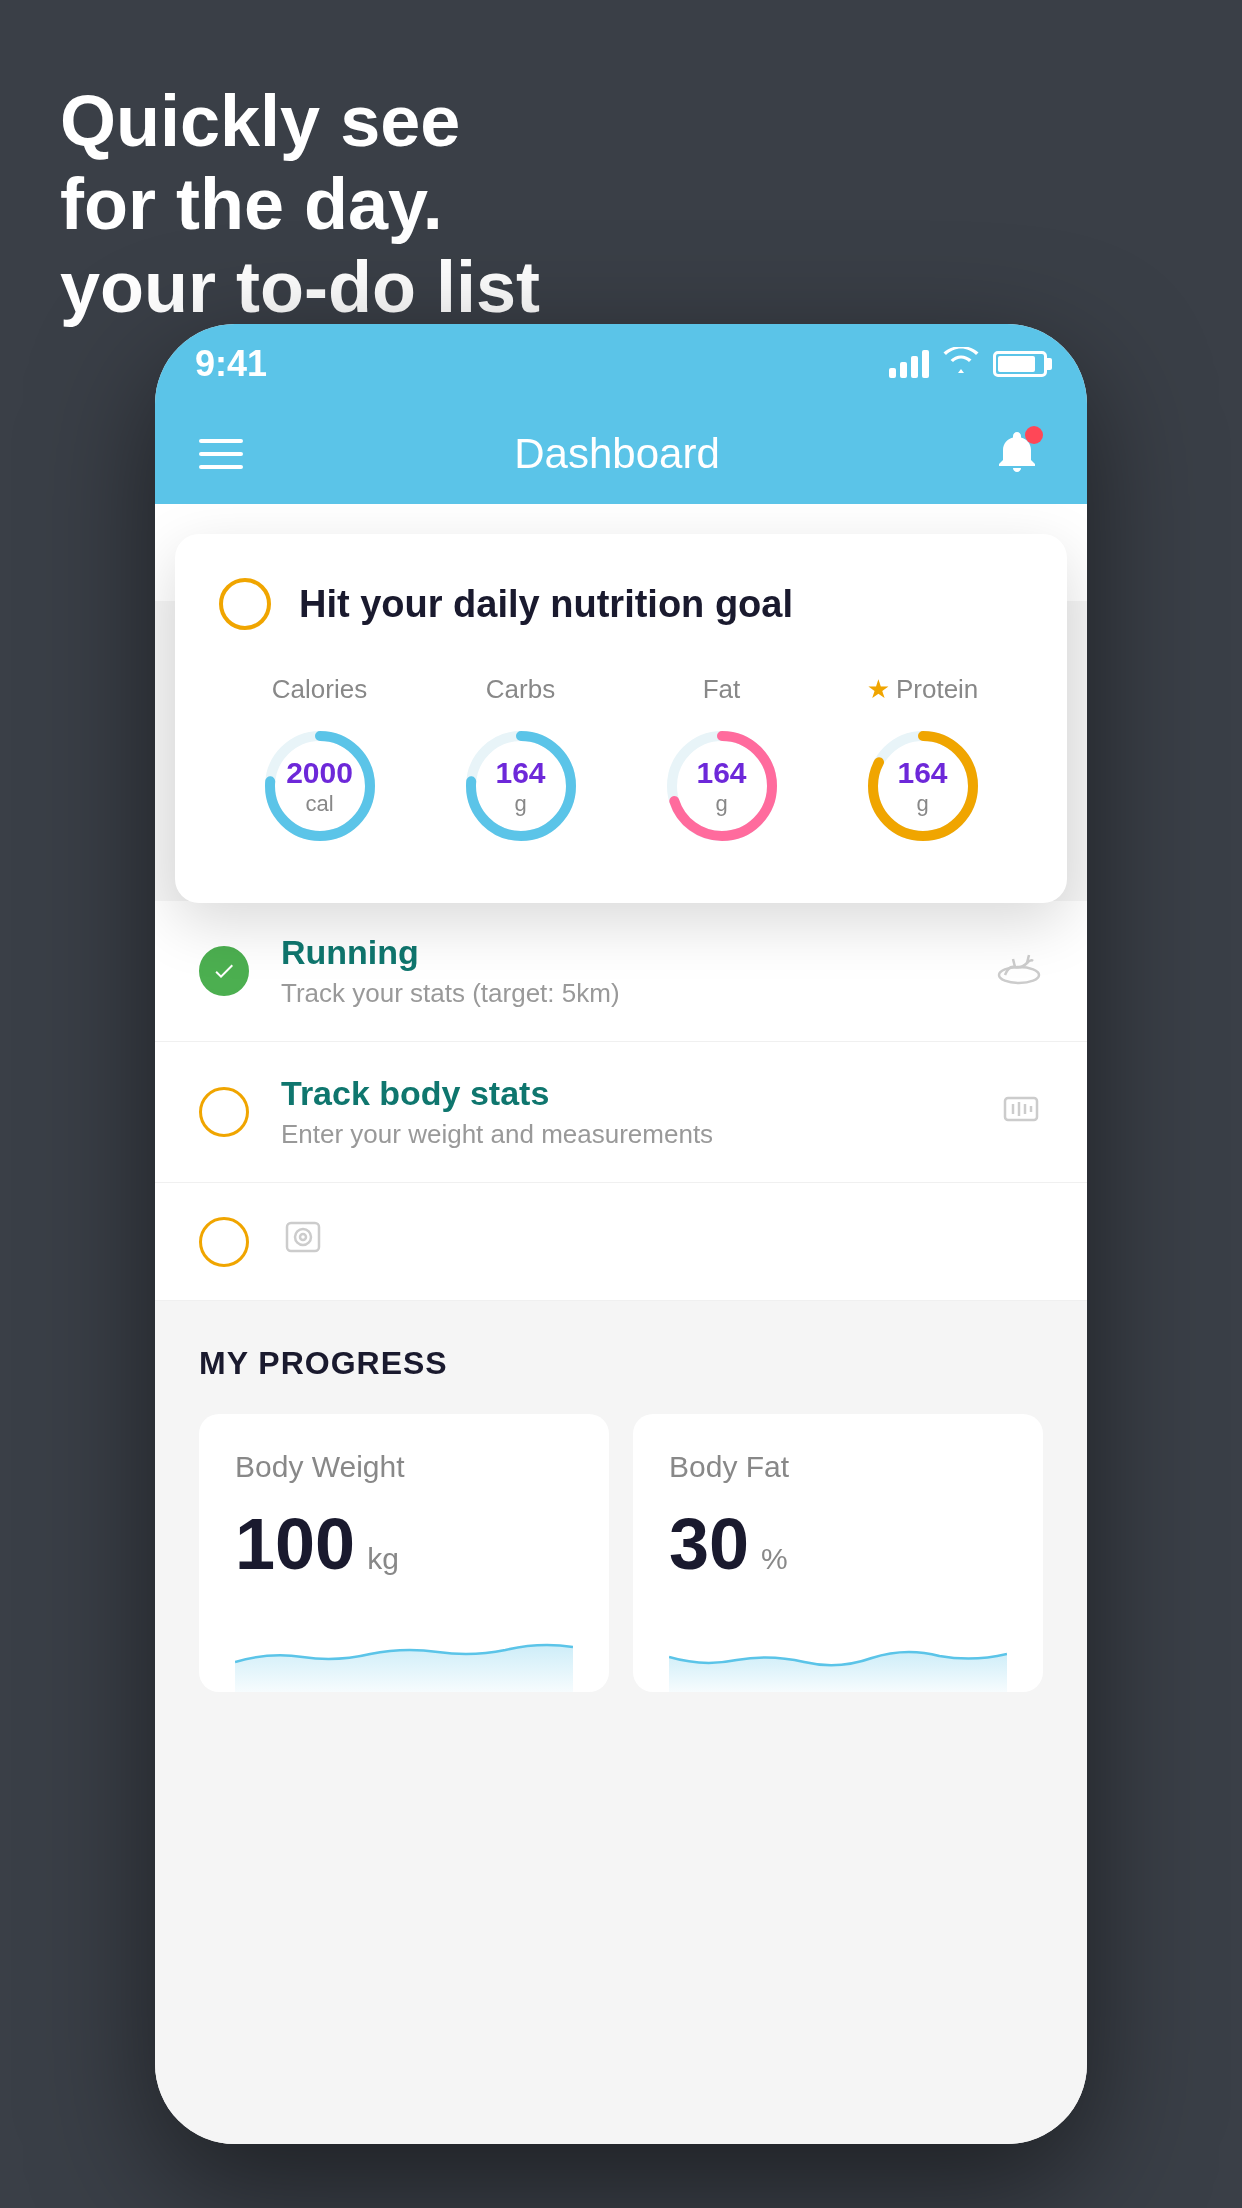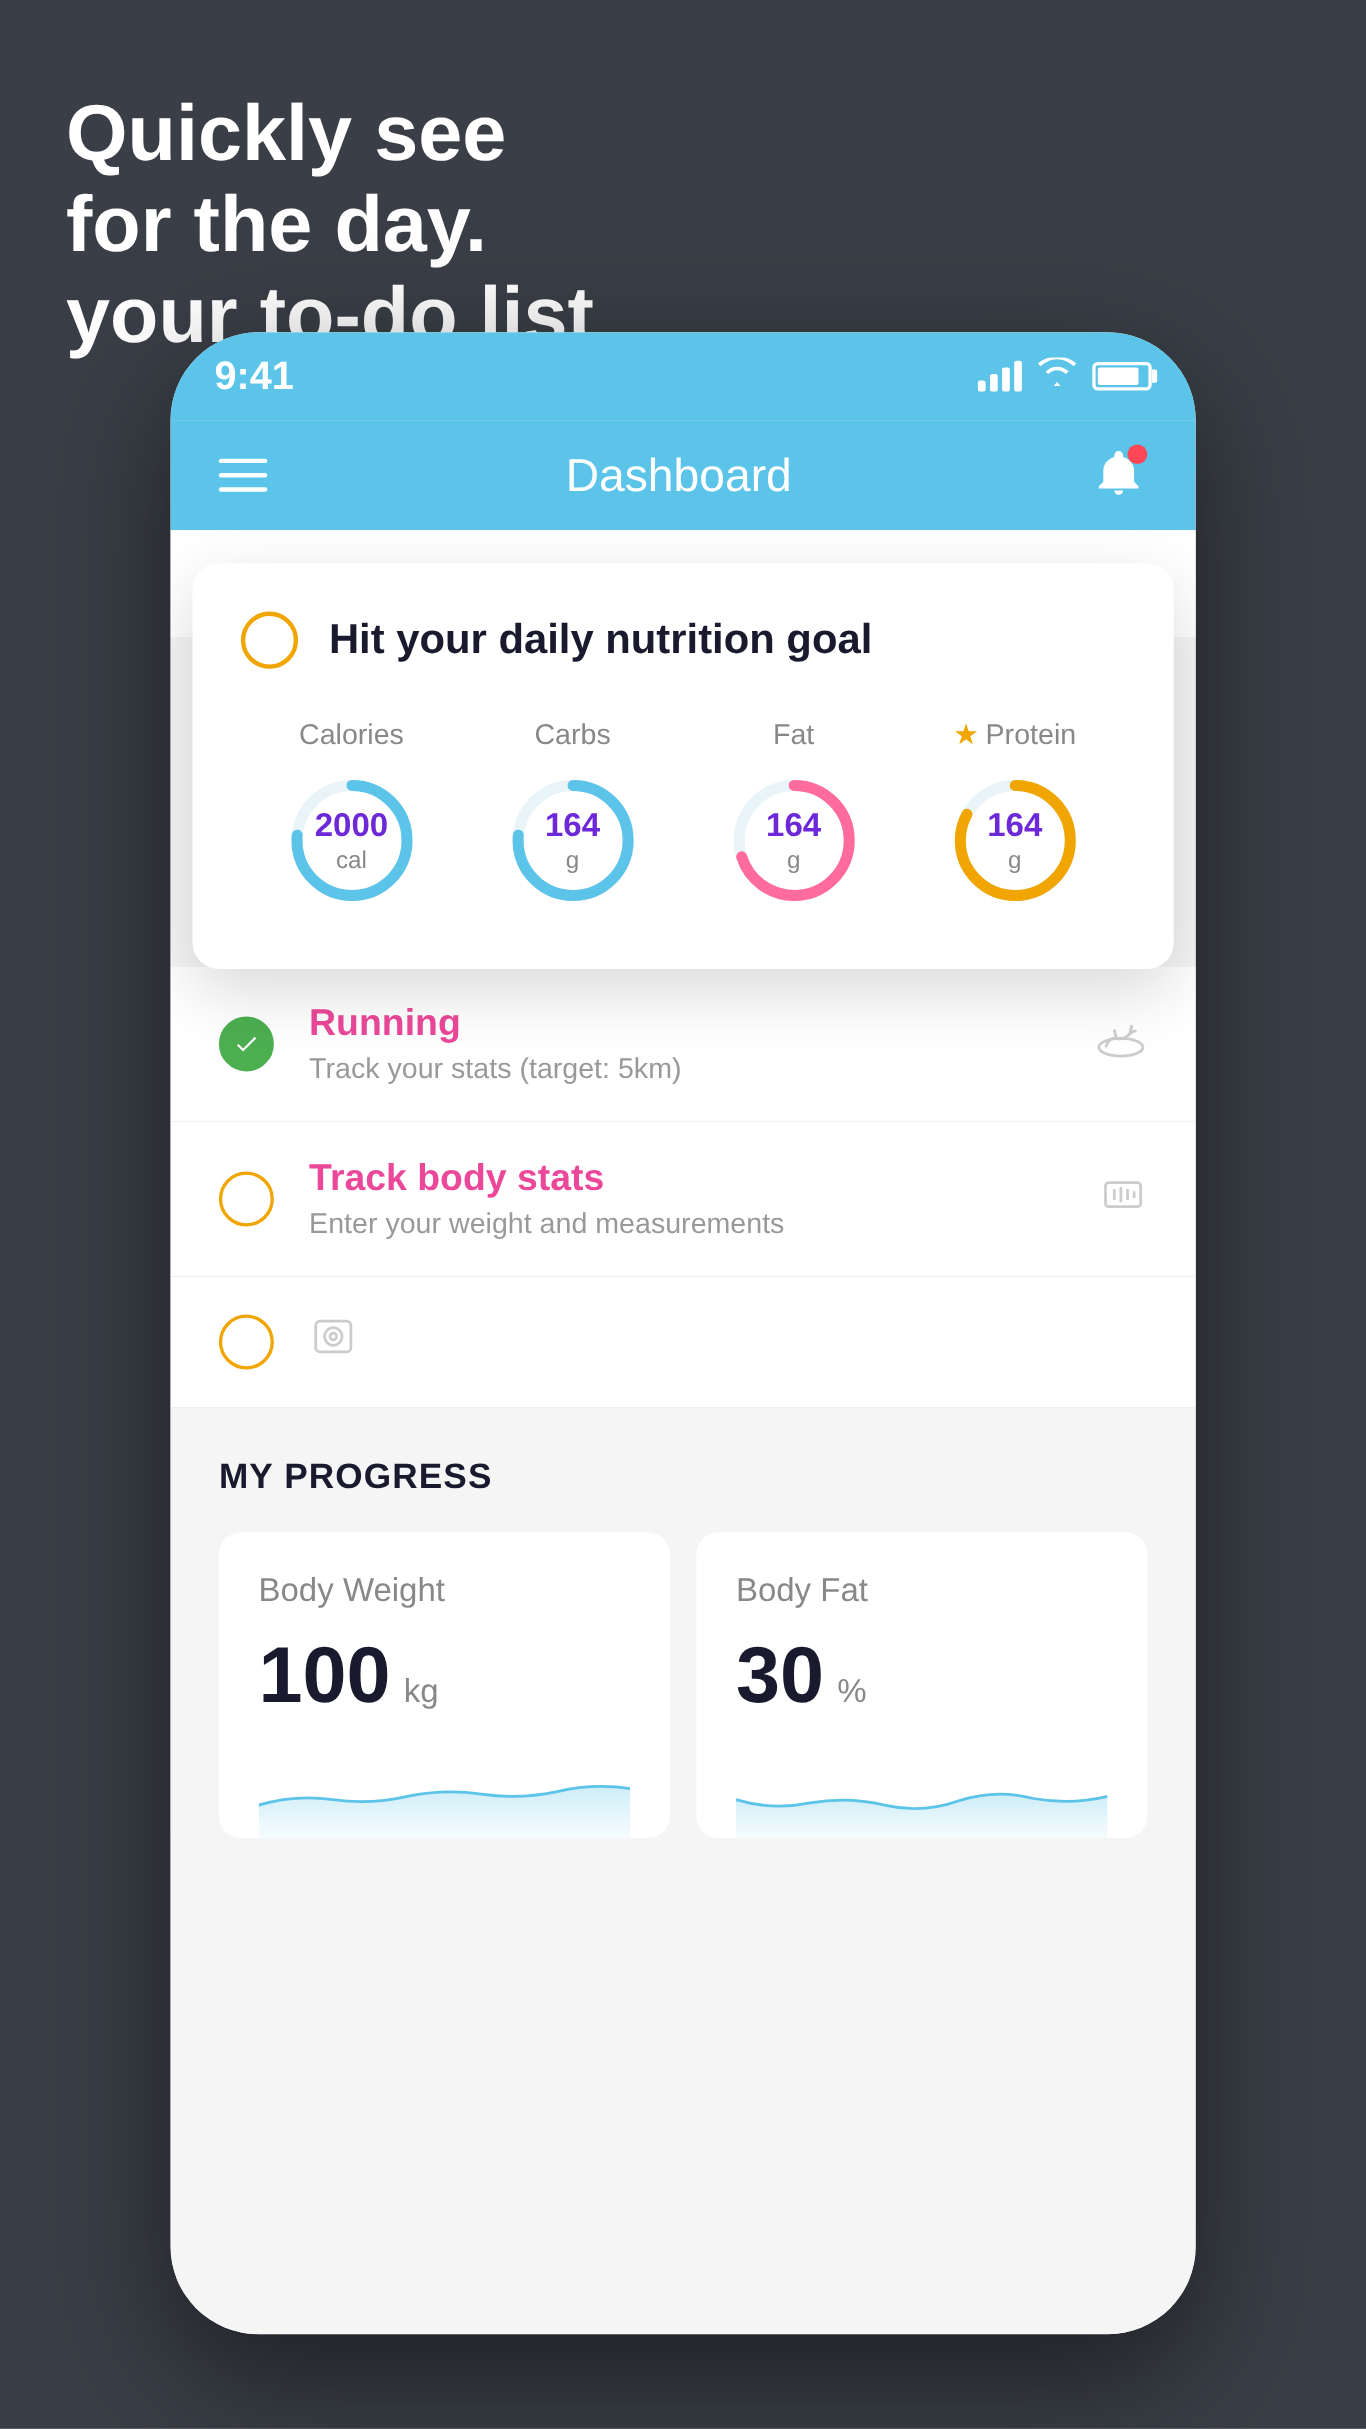--- a/index.html
+++ b/index.html
@@ -22,21 +22,21 @@
       color: #ffffff;
       font-size: 72px;
       font-weight: 800;
       line-height: 1.15;
       z-index: 1;
     }
 
     
     .phone-frame {
       position: absolute;
-      top: 302px;
+      top: 324px;
       left: 155px;
       width: 932px;
       height: 1820px;
       background: #f0f0f0;
       border-radius: 80px;
       overflow: hidden;
       box-shadow: 0 40px 120px rgba(0,0,0,0.5);
       z-index: 2;
     }
 
@@ -347,21 +347,21 @@
       border-color: #4caf50;
     }
 
     .todo-text {
       flex: 1;
     }
 
     .todo-main {
       font-size: 34px;
       font-weight: 600;
-      color: #ec4899;
+      color: #0f766e;
       margin-bottom: 6px;
     }
 
     .todo-sub {
       font-size: 26px;
       color: #999;
     }
 
     .todo-icon {
       color: #ccc;

